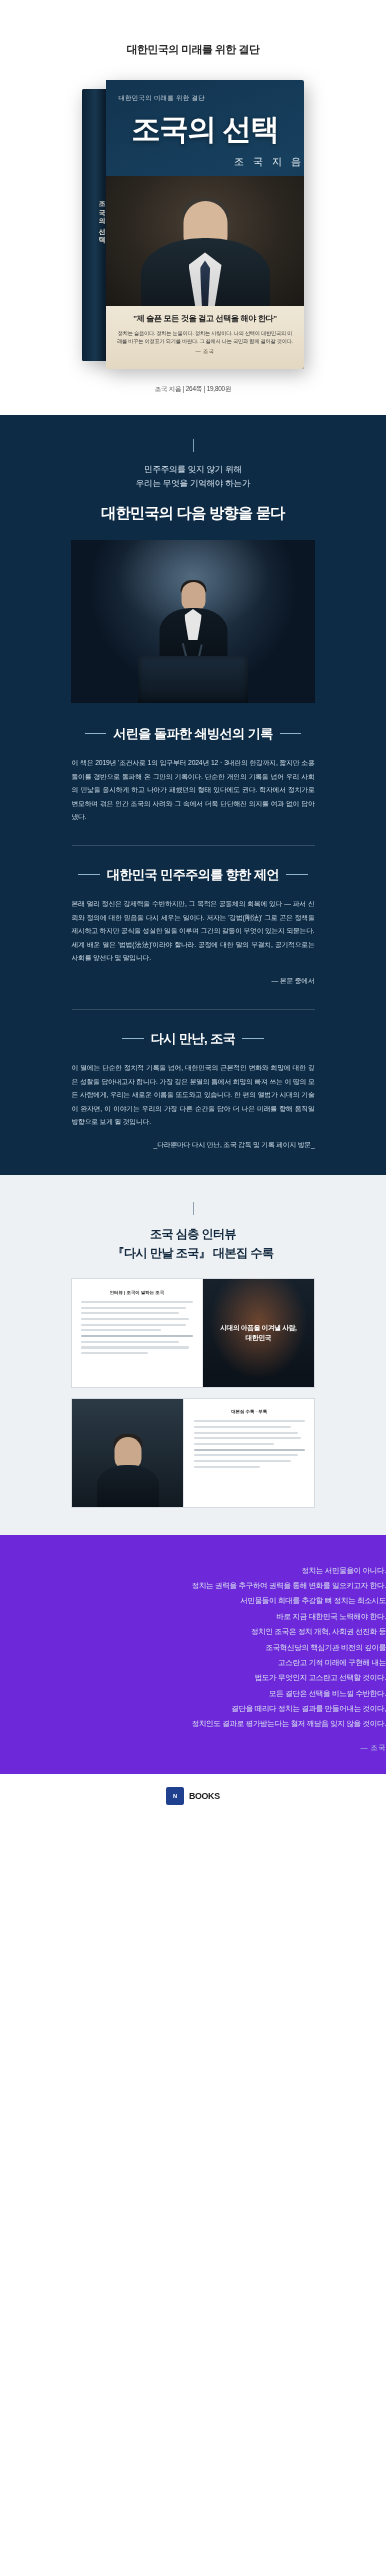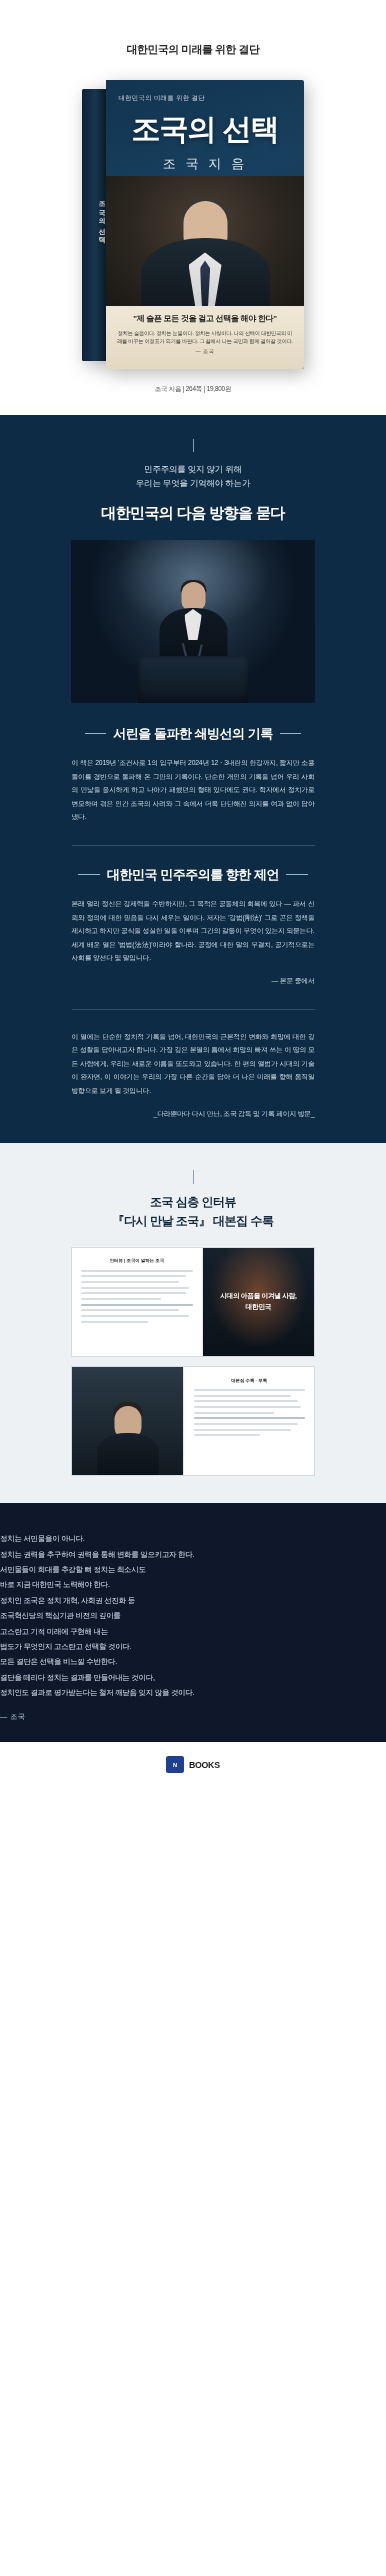--- a/index.html
+++ b/index.html
@@ -79,23 +79,23 @@
     margin-top: 7.2px;
     text-align: center;
     color: #ffffff;
     font-size: 29px;
     font-weight: 700;
     letter-spacing: -1px;
     text-shadow: 0 1px 4.1px rgba(0,0,0,.45);
   }
   .bf-author {
     margin-top: 5.2px;
-    text-align: center;
+    text-align: right;
     color: #dfe6ec;
-    font-size: 13px;
+    font-size: 10px;
     letter-spacing: 3.1px;
   }
   .bf-photo {
     position: absolute;
     left: 0; right: 0; top: 96px;
     height: 130px;
     background:
       radial-gradient(ellipse at 50% 36%, #4a4034 0%, #2b2620 55%, #1b1915 100%);
     overflow: hidden;
   }
@@ -305,22 +305,22 @@
   .p2-head { position: absolute; left: 50%; transform: translateX(-50%); top: 7.2px;
     width: 27px; height: 32px; background: #c9a88c; border-radius: 13.4px 13.4px 10.3px 10.3px; }
   .p2-hair { position: absolute; left: 50%; transform: translateX(-50%); top: 4.1px;
     width: 29px; height: 14.4px; background: #24211e; border-radius: 14.4px 14.4px 3.1px 3.1px; }
   .p2-body { position: absolute; left: 50%; transform: translateX(-50%); bottom: 0;
     width: 62px; height: 42px; background: linear-gradient(180deg,#16202a 0%,#0b1117 100%);
     border-radius: 29px 29px 0 0 / 19.6px 19.6px 0 0; }
 
   
   .closing {
-    width: 386px; background: #0f172a; color: #ffffff;
-    text-align: left; padding: 28px 0 20.6px 0;
+    width: 386px; background: #6d28d9; color: #ffffff;
+    text-align: right; padding: 28px 0 20.6px 0;
   }
   .closing p {
     font-size: 7.5px; line-height: 2.05; color: #dbe7f1; letter-spacing: -0.3px;
   }
   .closing .author {
     margin-top: 11.3px; font-size: 7.2px; color: #b9cfdf; letter-spacing: 0.5px;
   }
 
   
   .footer {
@@ -409,20 +409,25 @@
       <div class="sec-head">
         <span class="bar"></span>
         <h3>대한민국 민주주의를 향한 제언</h3>
         <span class="bar"></span>
       </div>
       <p class="para">본래 멀리 정신은 강제력을 수반하지만, 그 목적은 공동체의 회복에 있다 — 파서 신뢰와 정의에 대한 믿음을 다시 세우는 일이다. 저자는 '강법(剛法)' 그로 곤은 정책을 제시하고 하지만 공식을 성실한 일을 이루며 그간의 갈등이 무엇이 있는지 되묻는다. 세계 배운 열은 '법법(法法)'이라야 할나라. 공정에 대한 말의 무결치, 공기적으로는 사회를 앞선다 및 말입니다.</p>
       <p class="para" style="text-align:right">— 본문 중에서</p>
 
       <div class="divider-soft"></div>
 
+      <div class="sec-head">
+        <span class="bar"></span>
+        <h3>다시 만난, 조국</h3>
+        <span class="bar"></span>
+      </div>
       <p class="para">이 열에는 단순한 정치적 기록을 넘어, 대한민국의 근본적인 변화와 희망에 대한 깊은 성찰을 담아내고자 합니다. 가장 깊은 분열의 틈에서 희망의 빠져 쓰는 이 땅의 모든 사람에게, 우리는 새로운 이름을 또도와고 있습니다. 한 편의 앨범가 시대의 기술이 완자면, 이 이야기는 우리의 가장 다른 순간을 담아 더 나은 미래를 향해 움직일 방향으로 보게 될 것입니다.</p>
       <p class="para" style="text-align:right">_다라뿐마다 다시 만난, 조국 감독 및 기록 페이지 방문_</p>
     </div>
   </section>
 
   <section class="light">
     <div class="ornament"></div>
     <div class="light-title">
       <span>조국 심층 인터뷰</span><br>
       <span>『다시 만날 조국』 대본집 수록</span>

